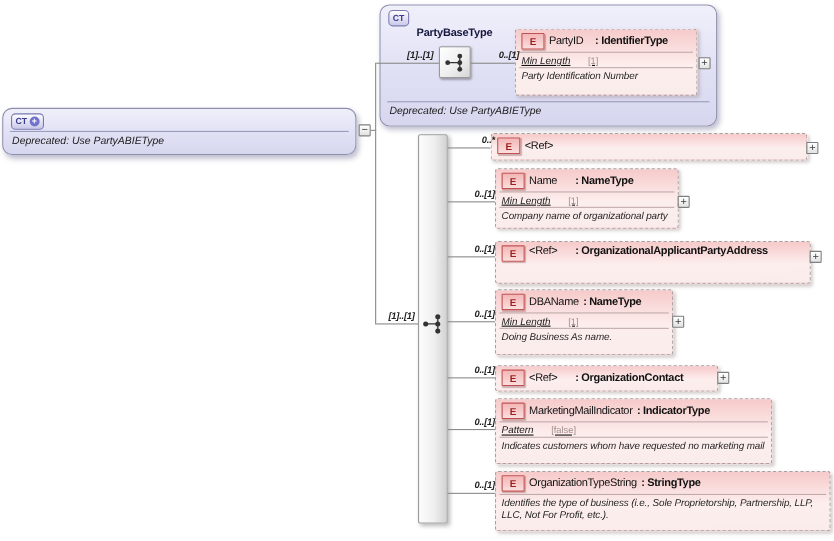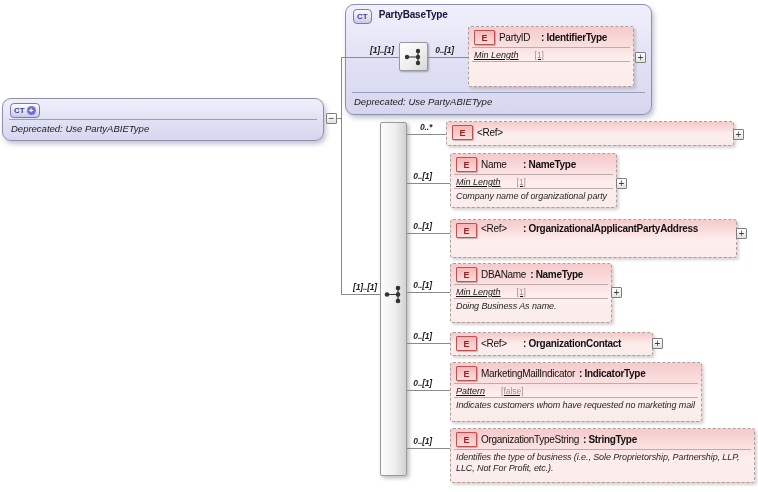--- a/index.html
+++ b/index.html
@@ -7,21 +7,21 @@
     position:relative;width:758px;height:492px;background:#ffffff;overflow:hidden;
     font-family:"Liberation Sans","DejaVu Sans",sans-serif;color:#111;
   }
   
   .ct-box{
     position:absolute;border:1px solid #8e8eae;border-radius:9px;
     background:linear-gradient(180deg,#f0f0fb 0%,#e3e3f6 45%,#d6d6ef 100%);
     box-shadow:2px 3px 5px rgba(120,120,155,.45);z-index:2;box-sizing:border-box;
   }
   .ct-title-row{display:flex;align-items:flex-start;gap:7px;padding:4px 7px 3px 7px;}
-  .ct-title{font-weight:bold;font-size:10px;letter-spacing:-0.2px;color:#15153d;white-space:nowrap;}
+  .ct-title{font-weight:bold;font-size:10px;letter-spacing:-0.2px;color:#15153d;white-space:nowrap;margin-top:16px;}
   .ct-icon{
     display:inline-flex;align-items:center;gap:2px;height:13px;padding:0 3px;
     border:1px solid #7a7ab2;border-radius:4px;background:linear-gradient(#fdfdff,#c9c9e9);
     color:#3c3c90;font-size:8px;font-weight:bold;flex:0 0 auto;
   }
   .ct-plus{
     display:inline-block;width:9px;height:9px;border-radius:50%;background:#7272cc;
     color:#fff;font-size:8px;line-height:9px;text-align:center;font-weight:bold;
   }
   .ct-sep{position:absolute;left:6px;right:6px;height:1px;background:#9c9cbc;}
@@ -46,21 +46,21 @@
   .esep{height:1px;background:#c0abab;margin:0 3px;}
   .frow{display:flex;align-items:baseline;padding:2px 5px 1px 5px;font-size:9px;text-decoration:underline;}
   .fname{font-style:italic;color:#1a1a1a;}
   .fval{margin-left:16px;color:#a38c8c;font-size:8.5px;}
   .desc{font-style:italic;font-size:9px;letter-spacing:-0.1px;color:#262626;padding:2px 5px 3px 5px;line-height:11px;}
   
   .hl{position:absolute;height:1px;background:#8a8a8a;z-index:5;}
   .vl{position:absolute;width:1px;background:#8a8a8a;z-index:5;}
   .card{
     position:absolute;font-size:8.5px;font-weight:bold;font-style:italic;color:#222;
-    z-index:6;width:24px;text-align:right;letter-spacing:-0.2px;white-space:nowrap;
+    z-index:6;width:42px;text-align:right;letter-spacing:-0.2px;white-space:nowrap;
   }
   .pm{
     position:absolute;width:11px;height:11px;box-sizing:border-box;border:1px solid #7e7e7e;
     background:linear-gradient(#ffffff,#e2e2e2);color:#3d3d3d;font-size:10px;line-height:9px;
     display:flex;align-items:center;justify-content:center;z-index:6;border-radius:1px;
   }
   .seq-bar{
     position:absolute;left:380px;top:122px;width:27px;height:354px;box-sizing:border-box;
     border:1px solid #9a9a9a;border-radius:2px;z-index:3;
     background:linear-gradient(90deg,#fcfcfc 0%,#efefef 55%,#d2d2d2 100%);
@@ -131,20 +131,21 @@
       <span class="e-icon">E</span>
       <span class="ename">PartyID</span>
       <span class="etype">: IdentifierType</span>
     </div>
     <div class="esep"></div>
     <div class="frow">
       <span class="fname">Min Length</span>
       <span class="fval">[1]</span>
     </div>
     <div class="esep"></div>
+    <div class="desc">Party Identification Number</div>
   </div>
   <div class="pm" style="left:635px;top:52px;">+</div>
 
   <div class="card" style="left:341px;top:282px;width:36px;">[1]..[1]</div>
   <div class="seq-bar"></div>
   <svg class="seq-glyph" style="left:382px;top:285px;" width="24" height="19" viewBox="0 0 24 19">
     <path d="M5 9.5 H16 M16 3 V16" stroke="#333" stroke-width="1.2" fill="none"></path>
     <circle cx="5" cy="9.5" r="2.3" fill="#333"></circle>
       <circle cx="16" cy="3" r="2.3" fill="#333"></circle>
     <circle cx="16" cy="9.5" r="2.3" fill="#333"></circle>

